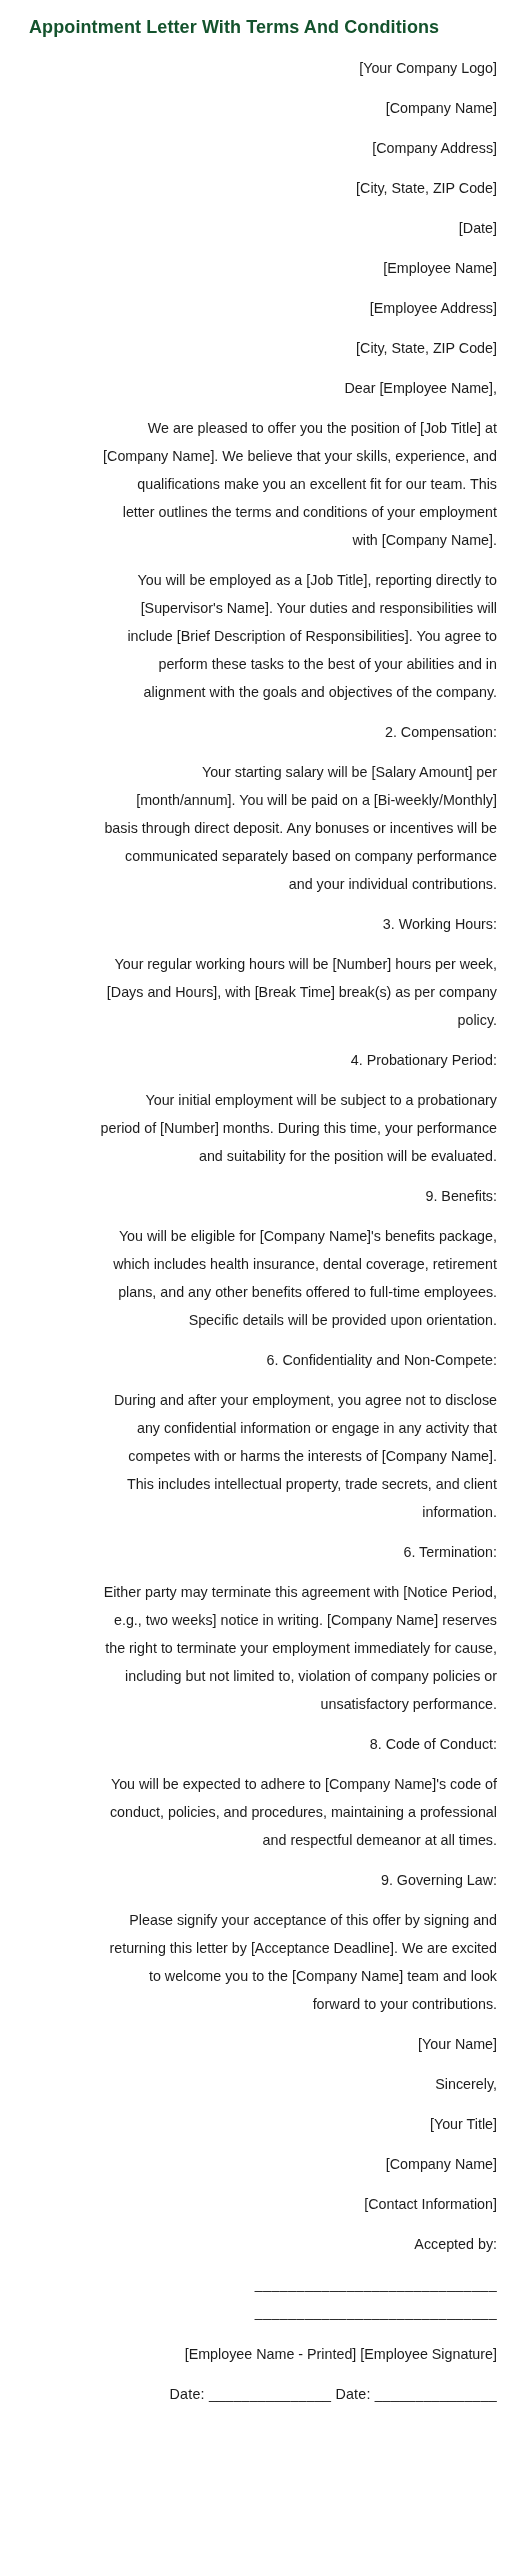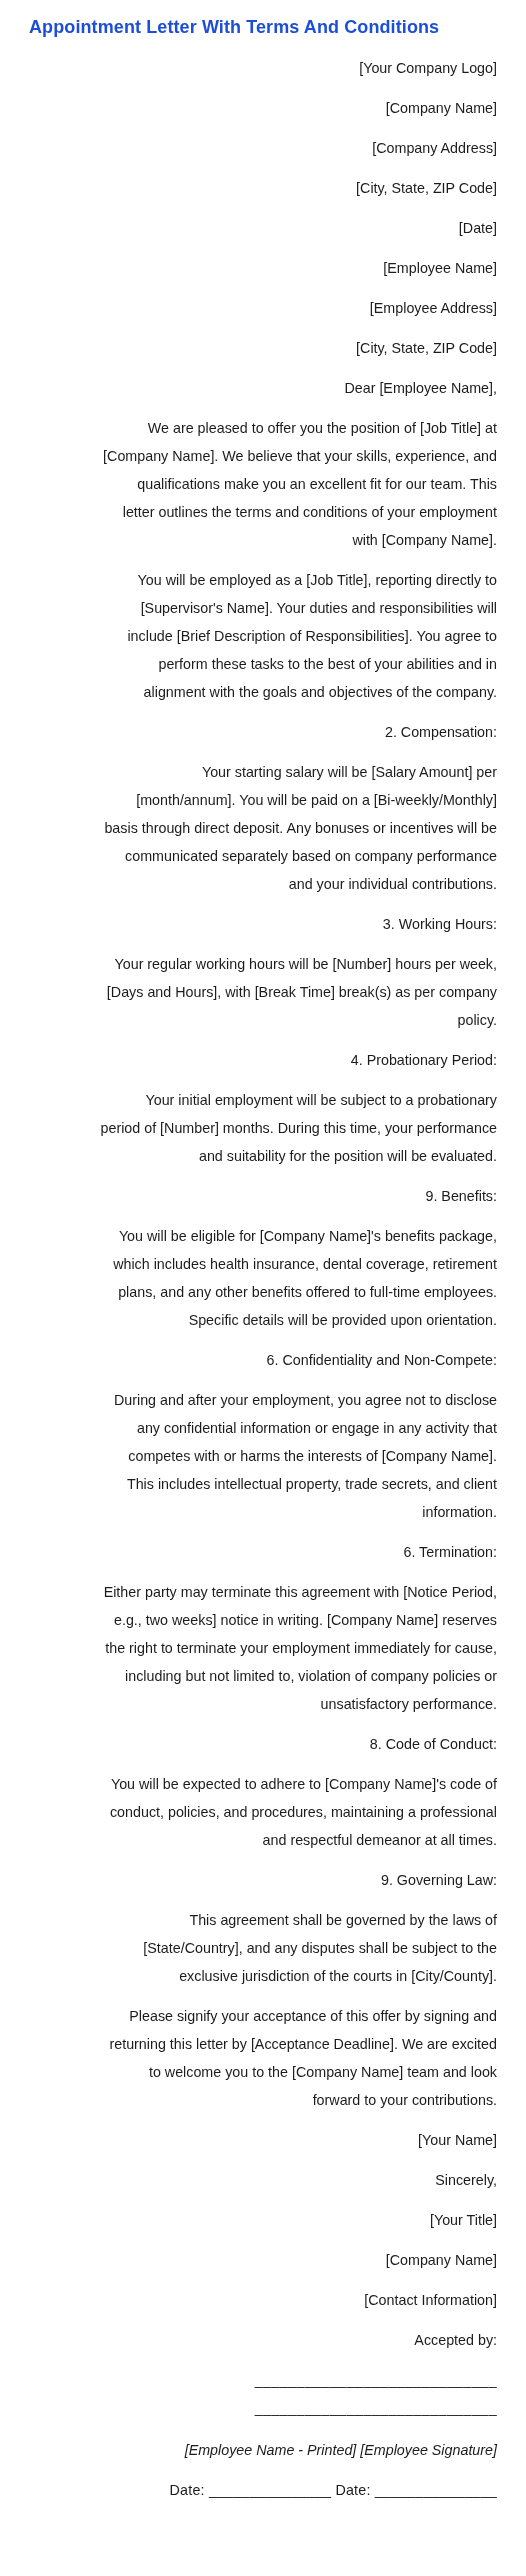--- a/index.html
+++ b/index.html
@@ -19,38 +19,37 @@
     width: 527px;
     min-height: 2576px;
     padding: 12px 30px 7.5px 29px;
     background: #ffffff;
   }
   .doc-title {
     margin: 0 0 12px 0;
     font-size: 18px;
     line-height: 30px;
     font-weight: 700;
-    color: #1d4ed8;
+    color: #14532d;
     letter-spacing: 0.1px;
   }
   .block {
     margin: 0 0 12px 0;
     font-size: 14.3px;
     line-height: 28px;
     font-weight: 400;
     white-space: pre-line;
     color: #1c1c1c;
     text-align: right;
   }
   .block.signature_lines {
     margin-bottom: 14px;
     letter-spacing: 0.4px;
   }
   .block.printed_name_row {
-    font-style: italic;
   }
   .block.date_row {
     letter-spacing: 0.2px;
   }
 </style>
 </head>
 <body>
 
 <main class="page">
   <h1 class="doc-title">Appointment Letter With Terms And Conditions</h1>
@@ -103,23 +102,20 @@
       <p class="block paragraph">Either party may terminate this agreement with [Notice Period,
 e.g., two weeks] notice in writing. [Company Name] reserves
 the right to terminate your employment immediately for cause,
 including but not limited to, violation of company policies or
 unsatisfactory performance.</p>
       <h2 class="block heading">8. Code of Conduct:</h2>
       <p class="block paragraph">You will be expected to adhere to [Company Name]'s code of
 conduct, policies, and procedures, maintaining a professional
 and respectful demeanor at all times.</p>
       <h2 class="block heading">9. Governing Law:</h2>
-      <p class="block paragraph">This agreement shall be governed by the laws of
-[State/Country], and any disputes shall be subject to the
-exclusive jurisdiction of the courts in [City/County].</p>
       <p class="block paragraph">Please signify your acceptance of this offer by signing and
 returning this letter by [Acceptance Deadline]. We are excited
 to welcome you to the [Company Name] team and look
 forward to your contributions.</p>
       <p class="block line">[Your Name]</p>
       <p class="block line">Sincerely,</p>
       <p class="block line">[Your Title]</p>
       <p class="block line">[Company Name]</p>
       <p class="block line">[Contact Information]</p>
       <p class="block line">Accepted by:</p>

